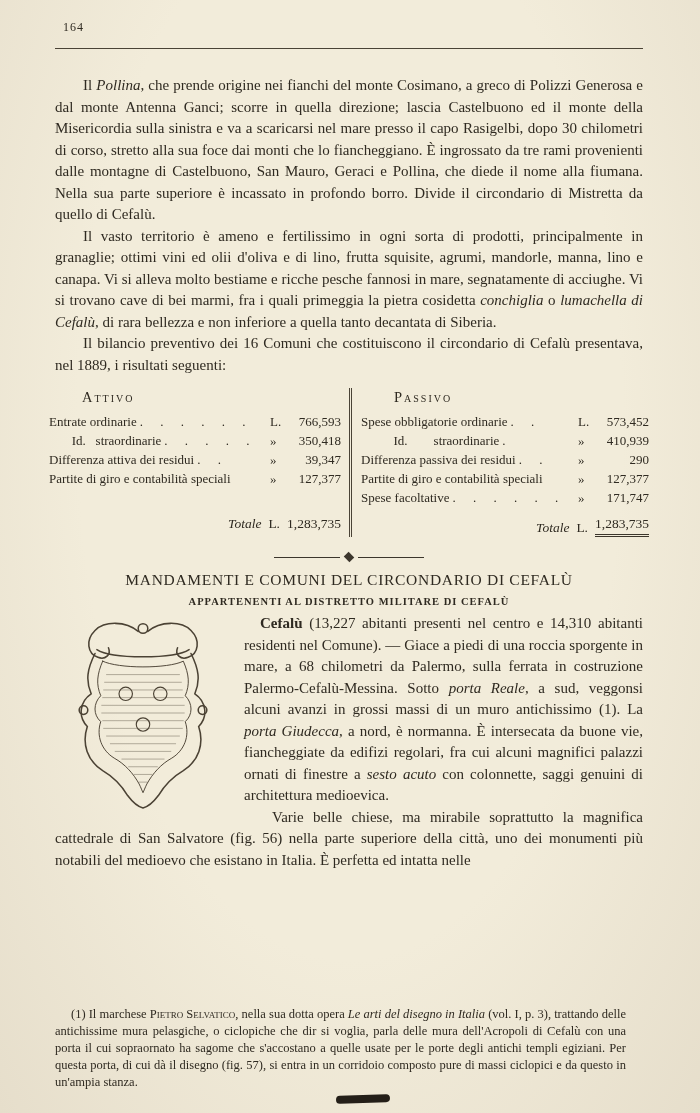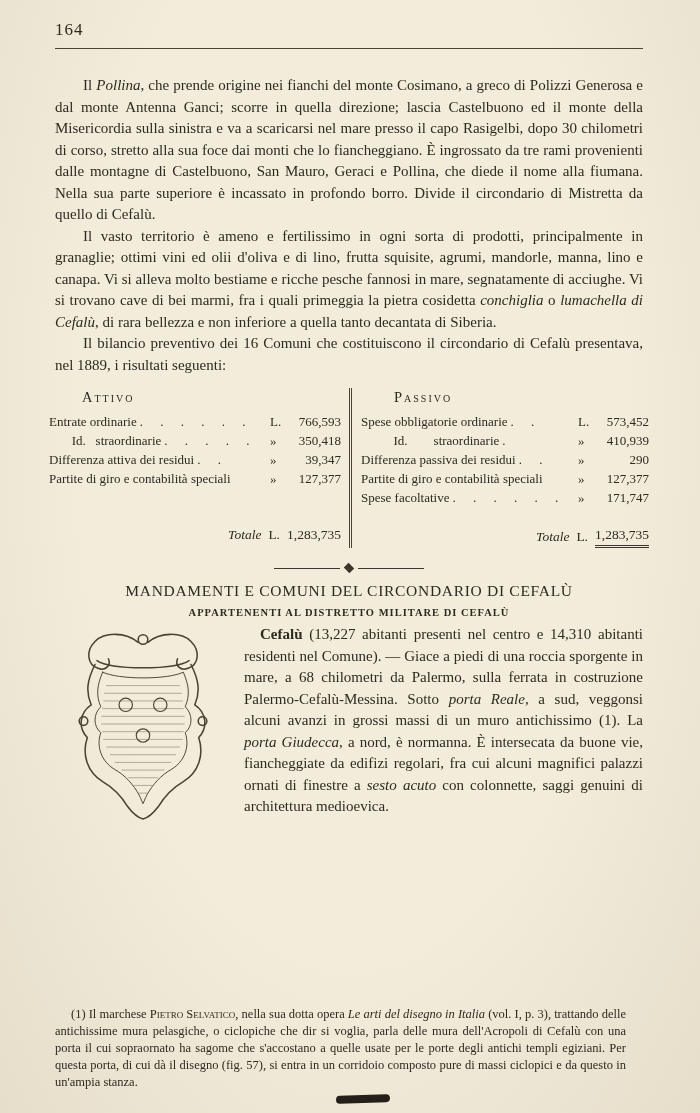--- a/index.html
+++ b/index.html
@@ -13,21 +13,21 @@
     width: 700px;
     height: 1113px;
     overflow: hidden;
     color: #2f2a21;
     background: radial-gradient(ellipse at 50% 38%, #f2ecda 55%, #e6decb 100%);
   }
   .content { padding: 20px 57px 0 55px; }
 
   
   .header { position: relative; height: 22px; }
-  .pagenum { position: absolute; left: 0; top: 0; font-size: 17px; letter-spacing: 1px; }
+  .pagenum { position: absolute; left: 8px; top: 0; font-size: 12px; letter-spacing: 1px; }
   .header-title {
     position: absolute; left: 0; right: 0; top: 2px;
     text-align: center; font-size: 15px; letter-spacing: .5px;
   }
   .header-rule { border: none; border-top: 1.5px solid #4a4336; margin-top: 6px; }
 
   
   .body-text { margin-top: 26px; font-size: 15px; line-height: 21.5px; text-align: justify; }
   .para { text-indent: 28px; }
 
@@ -45,22 +45,22 @@
   .t-row { display: flex; align-items: flex-end; }
   .t-label { white-space: pre; flex: 0 1 auto; overflow: hidden; }
   .t-dots {
     flex: 1 1 0; overflow: hidden; white-space: nowrap;
     letter-spacing: 7px; padding: 0 3px; min-width: 0;
   }
   .t-cur { flex: none; width: 15px; }
   .t-val { flex: none; width: 56px; text-align: right; }
   .t-spacer { height: 19px; }
   .t-total {
-    display: flex; justify-content: flex-end; align-items: center;
-    gap: 7px; margin-top: 18px; font-size: 13.5px;
+    display: flex; justify-content: flex-end; align-items: flex-end;
+    gap: 7px; margin-top: 7px; font-size: 13.5px;
   }
   .t-total .lab { font-style: italic; }
   .t-total .dbl { border-bottom: 3px double #3c362c; padding-bottom: 1px; }
 
   
   .divider {
     display: flex; align-items: center; justify-content: center;
     width: 150px; margin: 16px auto 10px auto;
   }
   .dline { flex: 1; border-top: 1px solid #3c362c; }
@@ -232,20 +232,21 @@
                 <path d="M79,164 H97"></path>
                 <path d="M84,172 H92"></path>
             </g>
             <circle cx="70" cy="80" r="7" stroke-width="1.2"></circle>
             <circle cx="106" cy="80" r="7" stroke-width="1.2"></circle>
             <circle cx="88" cy="112" r="7" stroke-width="1.2"></circle>
           </g>
         </svg>
       </figure>
       <p class="para cefalu"><span style="font-weight: bold;">Cefalù</span><span> (13,227 abitanti presenti nel centro e 14,310 abitanti residenti nel Comune). — Giace a piedi di una roccia sporgente in mare, a 68 chilometri da Palermo, sulla ferrata in costruzione Palermo-Cefalù-Messina. Sotto </span><span style="font-style: italic;">porta Reale</span><span>, a sud, veggonsi alcuni avanzi in grossi massi di un muro antichissimo (1). La </span><span style="font-style: italic;">porta Giudecca</span><span>, a nord, è normanna. È intersecata da buone vie, fiancheggiate da edifizi regolari, fra cui alcuni magnifici palazzi ornati di finestre a </span><span style="font-style: italic;">sesto acuto</span><span> con colonnette, saggi genuini di architettura medioevica.</span></p>
+      <p class="para"><span>Varie belle chiese, ma mirabile soprattutto la magnifica cattedrale di San Salvatore (fig. 56) nella parte superiore della città, uno dei monumenti più notabili del medioevo che esistano in Italia. È perfetta ed intatta nelle</span></p>
     </div>
 
   </div>
 
   <div class="footnote">
     <p class="fpara"><span>(1) Il marchese </span><span style="font-variant: small-caps;">Pietro Selvatico</span><span>, nella sua dotta opera </span><span style="font-style: italic;">Le arti del disegno in Italia</span><span> (vol. I, p. 3), trattando delle antichissime mura pelasgiche, o ciclopiche che dir si voglia, parla delle mura dell'Acropoli di Cefalù con una porta il cui sopraornato ha sagome che s'accostano a quelle usate per le porte degli antichi templi egiziani. Per questa porta, di cui dà il disegno (fig. 57), si entra in un corridoio composto pure di massi ciclopici e da questo in un'ampia stanza.</span></p>
   </div>
 
   <div class="artifact"></div>
 </div>

